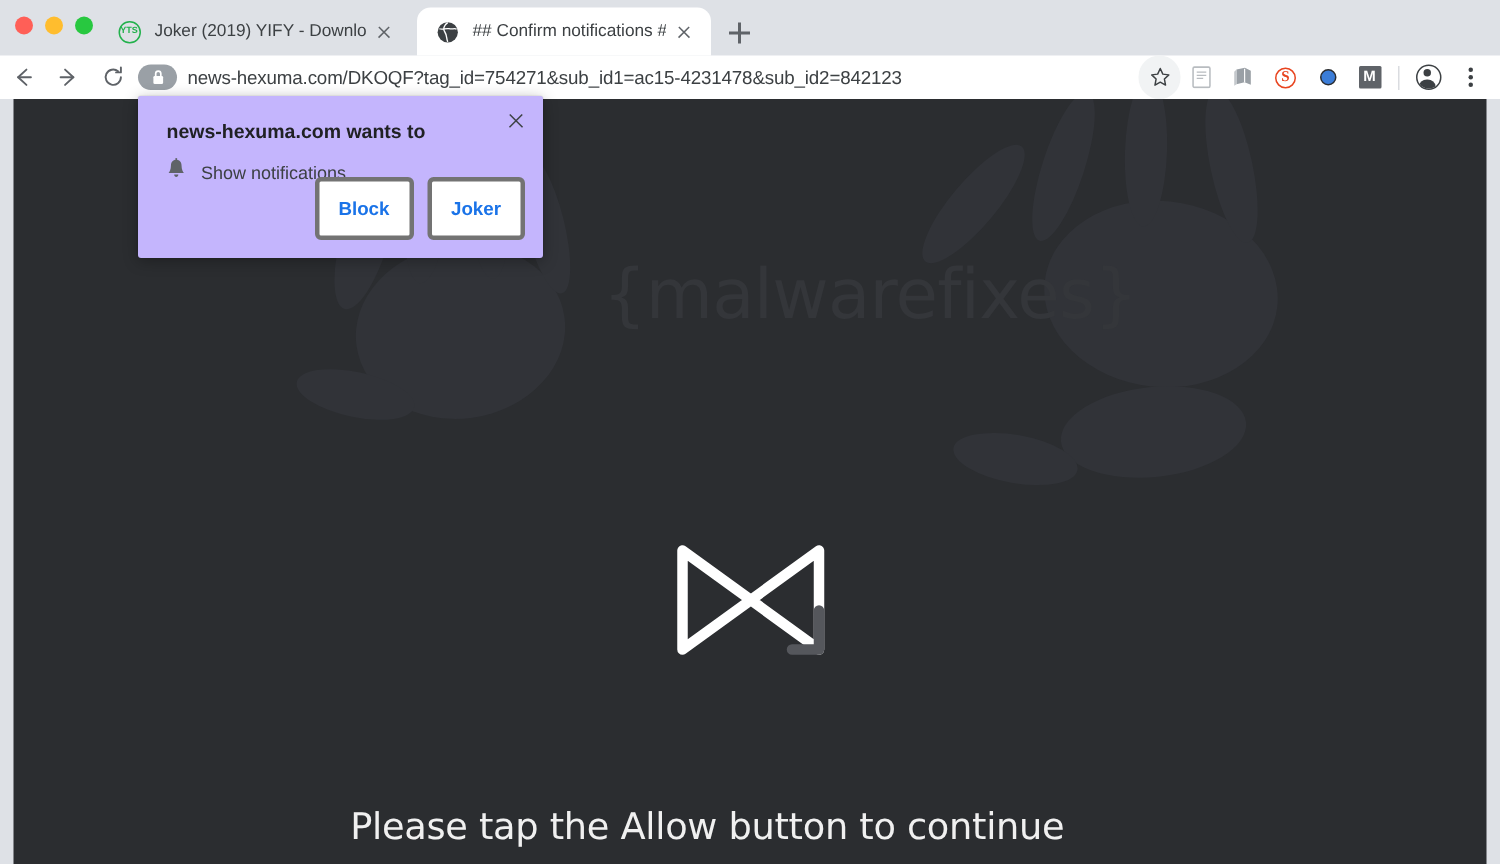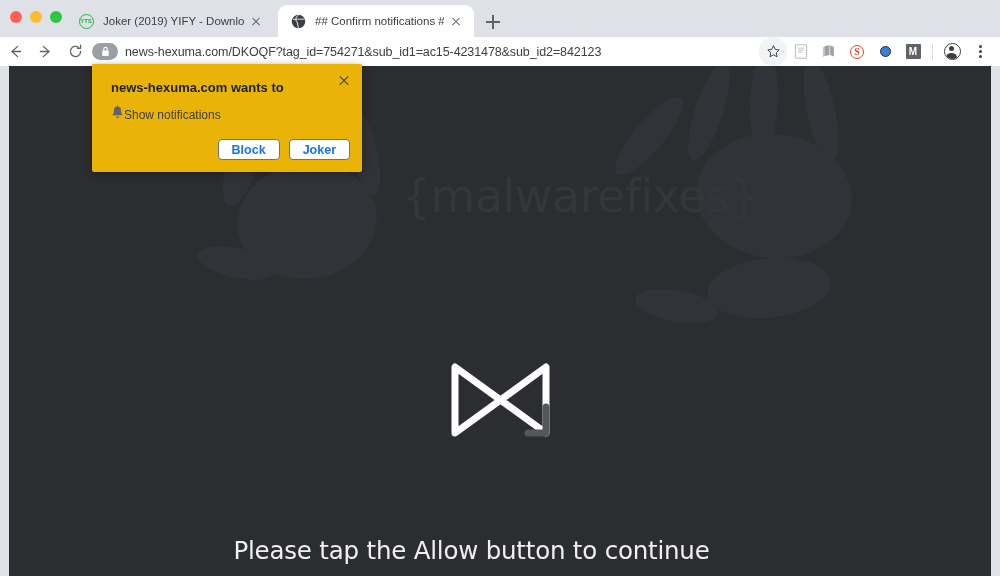--- a/index.html
+++ b/index.html
@@ -144,47 +144,47 @@
   }
   .tagline {
     position: absolute; left: 0; top: 470px; width: 925px; text-align: center;
     font-size: 24.5px; color: #f0f0f0; font-family: "DejaVu Sans", sans-serif;
     letter-spacing: -0.2px;
   }
 
   
   .perm-dialog {
     position: absolute; left: 92px; top: 64px; width: 270px; height: 108px;
-    background: #eab308; border-radius: 2px;
+    background: #c4b5fd; border-radius: 2px;
     box-shadow: 0 2px 10px rgba(0,0,0,0.30), 0 0 1px rgba(0,0,0,0.25);
     z-index: 50;
   }
   .perm-title {
     position: absolute; left: 19px; top: 16px;
     font-size: 13px; font-weight: bold; color: #202124;
   }
   .perm-close {
     position: absolute; right: 8px; top: 6px; width: 20px; height: 20px;
   }
   .perm-close::before, .perm-close::after {
     content: ""; position: absolute; left: 4px; top: 9.5px;
     width: 12px; height: 1.3px; background: #3c4043;
   }
   .perm-close::before { transform: rotate(45deg); }
   .perm-close::after { transform: rotate(-45deg); }
   .perm-row {
     position: absolute; left: 19px; top: 41px; display: flex; align-items: center;
   }
-  .perm-row-label { font-size: 12px; color: #3c4043; }
+  .perm-row-label { font-size: 12px; color: #3c4043; margin-left: 10px; }
   .perm-actions {
     position: absolute; right: 12px; bottom: 12px; display: flex; gap: 9px;
   }
   .perm-btn {
-    min-width: 56px; height: 21px; padding: 0 13px;
-    background: #ffffff; border: 1px solid #737373; border-radius: 4px;
+    min-width: 56px; height: 42px; padding: 0 13px;
+    background: #ffffff; border: 3px solid #737373; border-radius: 4px;
     color: #1a73e8; font-size: 12.5px; font-weight: bold;
     font-family: "Liberation Sans", sans-serif;
     display: flex; align-items: center; justify-content: center; cursor: pointer;
   }
 </style>
 </head>
 <body>
 
 <div class="window">
 

